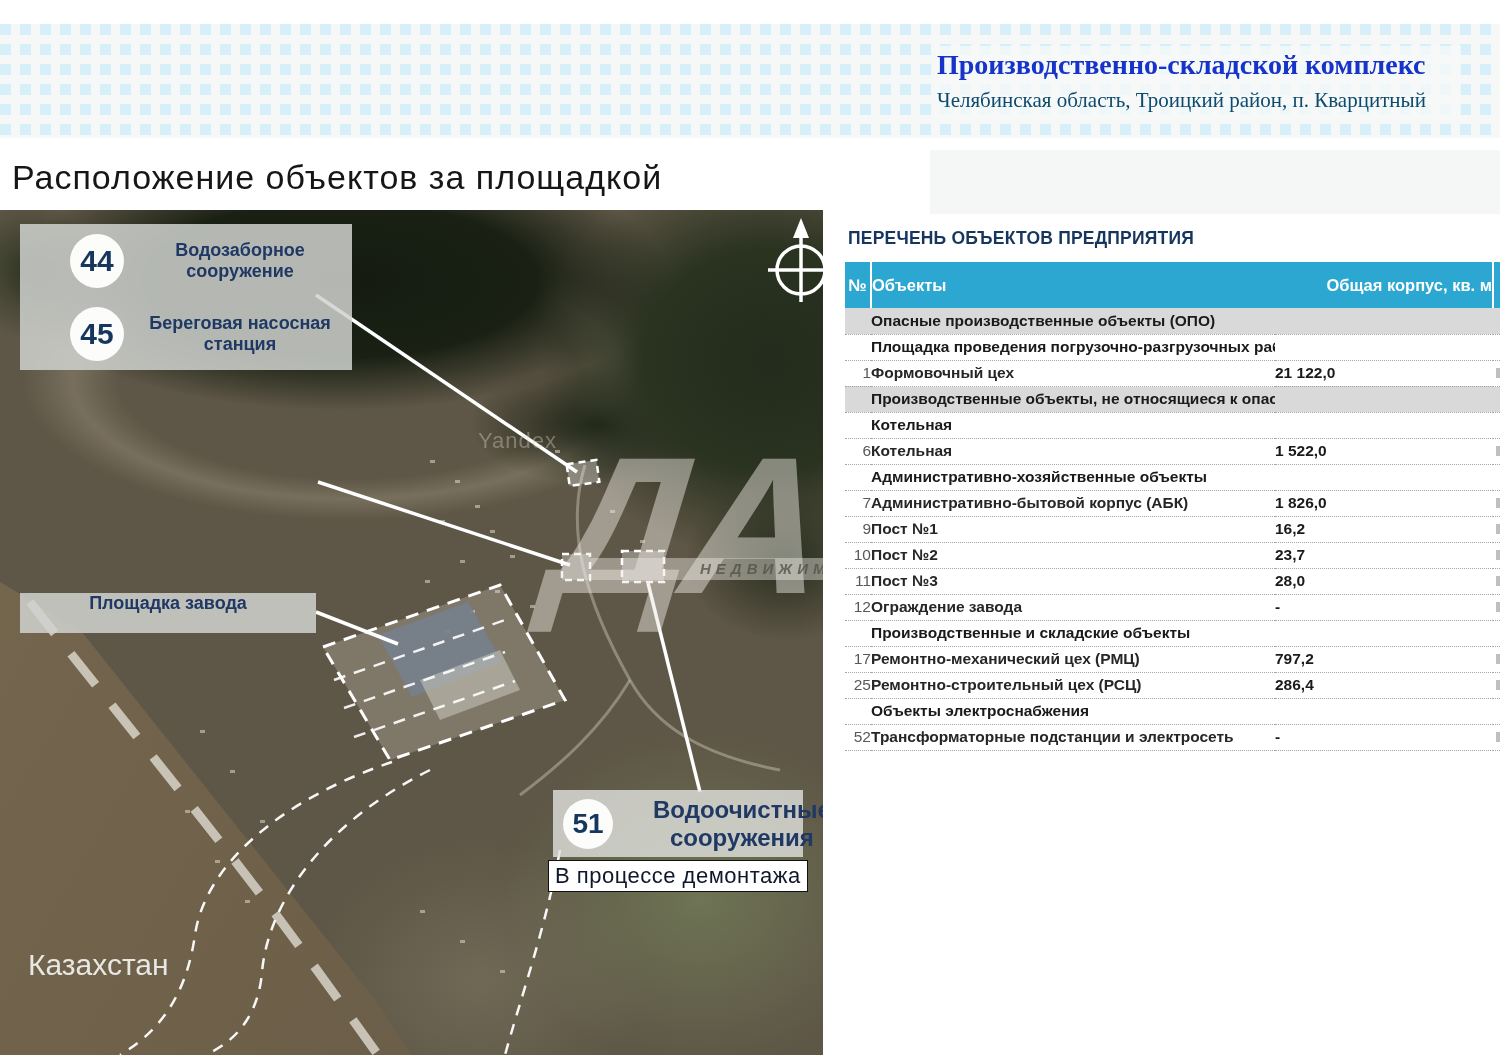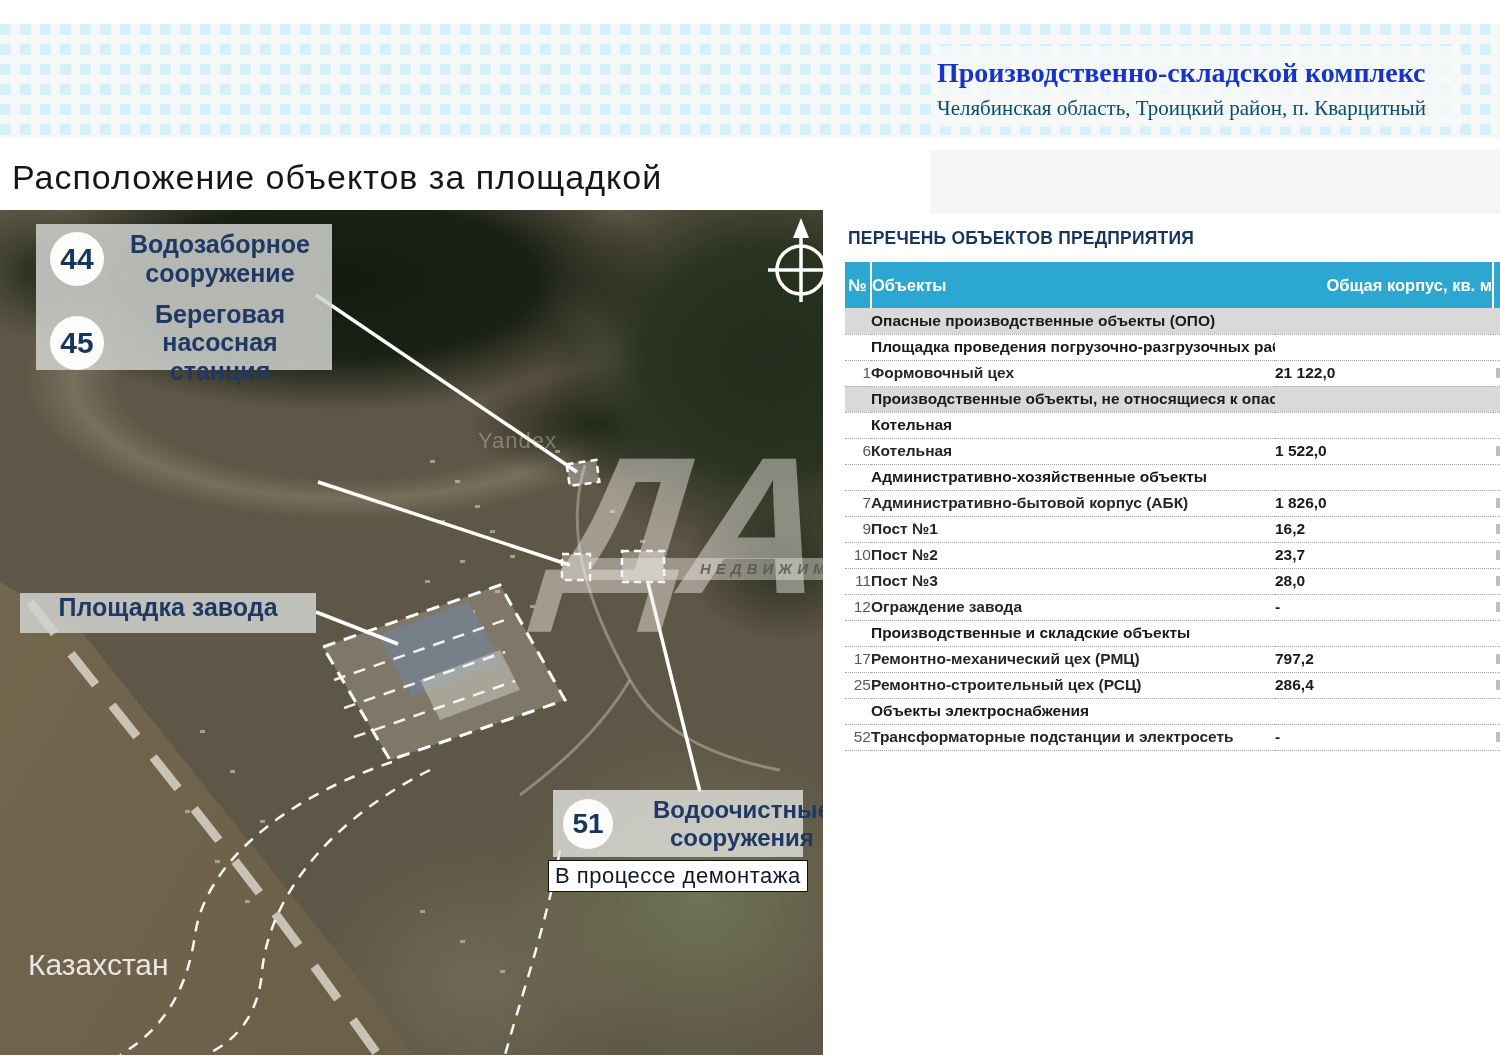--- a/index.html
+++ b/index.html
@@ -7,21 +7,21 @@
   #page{position:relative;width:1500px;height:1061px;background:#ffffff;overflow:hidden;}
 
   
   .dots-band{position:absolute;left:0;top:24px;width:1500px;height:114px;
     background-color:#f5f8f7;
     background-image:
       repeating-linear-gradient(to right, rgba(245,248,247,0) 0 11px, #f5f8f7 11px 20px),
       repeating-linear-gradient(to bottom, #d7eff8 0 11px, rgba(215,239,248,0) 11px 20px);}
   .dots-band2{position:absolute;left:930px;top:150px;width:570px;height:64px;background:#eff3f2;opacity:.7;}
   .hdr-text{position:absolute;left:935px;top:46px;width:520px;background:rgba(246,249,248,.78);padding:2px 4px 6px 2px;}
-  .hdr-title{font-family:"Liberation Serif","DejaVu Serif",serif;font-weight:bold;font-size:28px;color:#1733c9;line-height:1.2;margin-top:8px;}
+  .hdr-title{font-family:"Liberation Serif","DejaVu Serif",serif;font-weight:bold;font-size:28px;color:#1733c9;line-height:1.2;}
   .hdr-sub{font-family:"Liberation Serif","DejaVu Serif",serif;font-size:21px;color:#0c4a6e;margin-top:6px;}
   .page-title{position:absolute;left:12px;top:158px;font-size:34px;letter-spacing:1px;color:#161616;}
 
   
   .map{position:absolute;left:0;top:210px;width:823px;height:845px;overflow:hidden;
     background-color:#5e5646;
     background-image:
       radial-gradient(ellipse 330px 130px at 340px 70px, #141a10 0%, #1a2114 60%, rgba(20,26,16,0) 100%),
       radial-gradient(ellipse 230px 200px at 770px 150px, #232b1c 0%, #2a3220 55%, rgba(35,43,27,0) 100%),
       radial-gradient(ellipse 130px 60px at 600px 215px, #1c2315 0%, rgba(28,35,21,0) 100%),
@@ -39,21 +39,21 @@
   .wm-small{position:absolute;left:700px;top:350px;font-size:15px;font-weight:bold;font-style:italic;
     letter-spacing:5px;color:rgba(84,82,74,.8);white-space:nowrap;}
   .wm-yandex{position:absolute;left:478px;top:218px;font-size:22px;color:rgba(215,210,195,.4);letter-spacing:1px;}
   .country{position:absolute;left:28px;top:738px;font-size:30px;color:#e8e7e3;}
 
   
   .callout{position:absolute;width:296px;background:rgba(208,210,207,.85);display:flex;flex-direction:column;justify-content:space-around;}
   .c-entry{display:flex;align-items:center;gap:12px;padding:6px 8px 6px 14px;}
   .c-circle{flex:0 0 auto;width:54px;height:54px;border-radius:50%;background:#fcfcfb;color:#17365d;
     font-weight:bold;font-size:30px;display:flex;align-items:center;justify-content:center;}
-  .c-label{flex:1;text-align:center;color:#1f3864;font-weight:bold;font-size:25px;line-height:1.15;}
+  .c-label{flex:1;text-align:center;color:#1f3864;font-weight:bold;font-size:18px;line-height:1.15;}
   .c-single{justify-content:center;align-items:center;display:flex;}
   .callout-51{position:absolute;left:553px;top:580px;width:250px;height:67px;background:rgba(225,226,223,.8);display:flex;}
   .callout-51 .c-circle{width:50px;height:50px;font-size:28px;}
   .callout-51 .c-label{font-size:24px;}
   .demo-box{position:absolute;left:548px;top:650px;background:#ffffff;border:1px solid #111;
     padding:2px 6px;font-size:22px;color:#0f172a;white-space:nowrap;letter-spacing:.5px;}
 
   
   .panel{position:absolute;left:845px;top:228px;width:663px;}
   .panel-title{font-size:17.5px;font-weight:bold;color:#17365d;margin:0 0 13px 3px;letter-spacing:.2px;}
@@ -168,21 +168,21 @@
         <line x1="768" y1="60" x2="823" y2="60"></line>
         <polygon points="793,28 809,28 801,8" fill="#ffffff" stroke="none"></polygon>
       </g>
     </svg>
 
     <div class="wm-yandex">Yandex</div>
     <div class="wm-big">ДА</div>
     <div class="wm-small">НЕДВИЖИМ</div>
     <div class="country">Казахстан</div>
 
-    <div class="callout" style="left:36px;top:14px;height:146px;">
+    <div class="callout" style="left:20px;top:14px;height:146px;padding-left:36px;">
       <div class="c-entry">
         <div class="c-circle">44</div>
         <div class="c-label">Водозаборное сооружение</div>
       </div>
       <div class="c-entry">
         <div class="c-circle">45</div>
         <div class="c-label">Береговая насосная станция</div>
       </div>
     </div>
 

